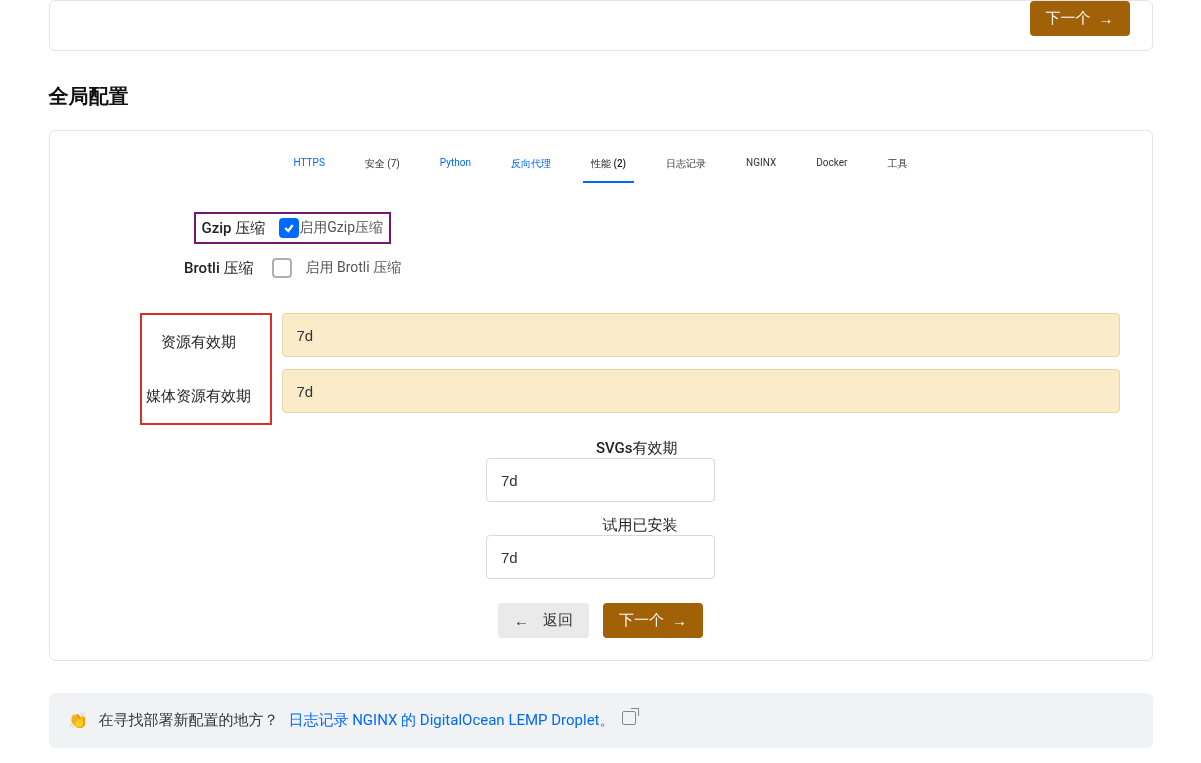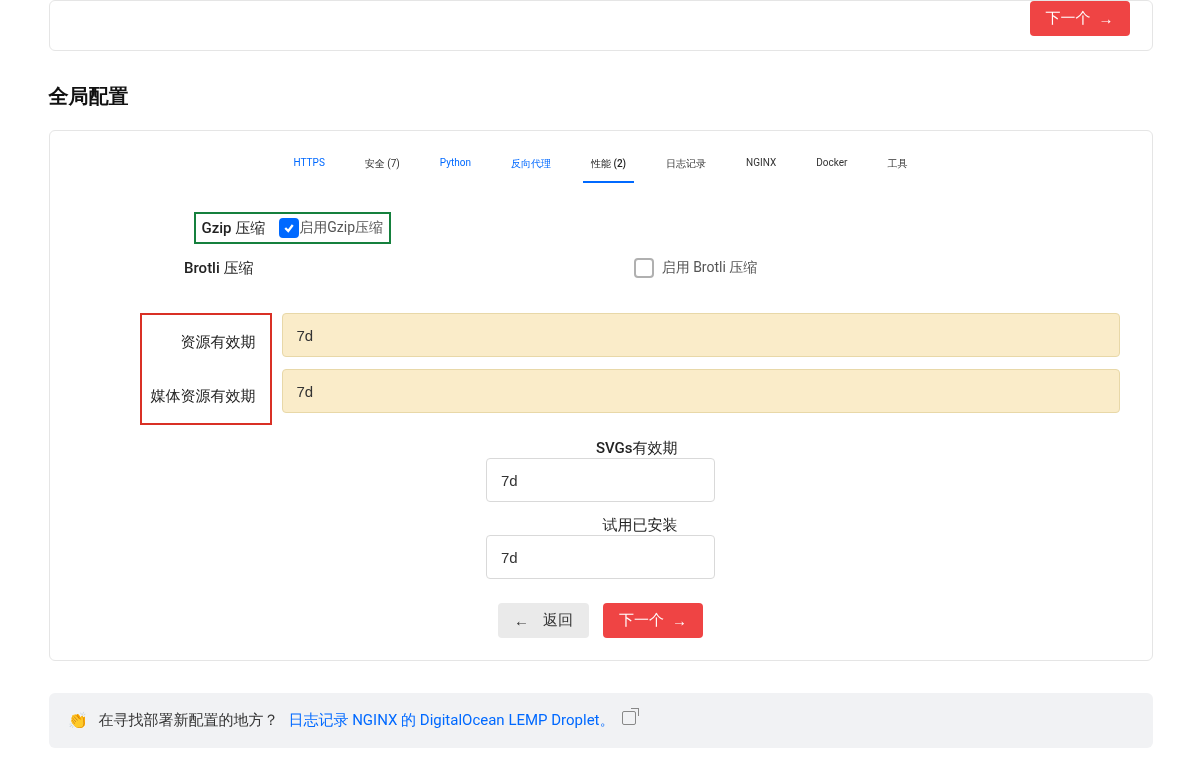--- a/index.html
+++ b/index.html
@@ -36,21 +36,21 @@
       align-items: center;
       gap: 8px;
       padding: 8px 16px;
       border-radius: 4px;
       font-size: 15px;
       font-weight: 500;
       cursor: pointer;
       border: none;
     }
     .btn-primary {
-      background: #ef4444;
+      background: #a16207;
       color: #fff;
     }
     .btn-secondary {
       background: #eaeaea;
       color: #333;
     }
     .btn .arrow-right::after { content: "→"; }
     .btn .arrow-left::before { content: "←"; margin-right:6px; }
     h2.section-title {
       font-size: 20px;
@@ -100,22 +100,21 @@
       text-align: right;
       padding-right: 18px;
       font-size: 15px;
       color: #222;
       font-weight: 500;
     }
     .row .control {
       flex: 1;
       display: flex;
       align-items: center;
-      gap: 8px;
-      justify-content: center;
+      gap: 14px;
     }
     .ck {
       width: 20px; height: 20px;
       border: 2px solid #0069ff;
       border-radius: 4px;
       display: inline-flex;
       align-items: center;
       justify-content: center;
       background: #fff;
       cursor: pointer;
@@ -161,38 +160,38 @@
       width:14px; height:14px; display:inline-block;
       border:1.5px solid #888; border-radius:2px; position:relative; margin-left:4px;
     }
     .promo .ext-icon::after {
       content:""; position:absolute; top:-4px; right:-4px; width:7px; height:7px;
       border-top:1.5px solid #888; border-right:1.5px solid #888;
     }
     .emoji { font-size:16px; }
     .hl-row1 {
       display:flex; align-items:center;
-      border:2px solid #15803d;
+      border:2px solid #701a75;
       padding:4px 6px;
     }
     .hl-row1 .label-inline {
       font-size:15px; font-weight:500; color:#222; padding-right:14px;
     }
     .row-gzip { margin-bottom:14px; justify-content:flex-start; }
     .row-gzip .pad { width: 112px; }
     .label-col-wrap { width:190px; text-align:right; padding-right:18px; }
     .brotli-label { font-size:15px; font-weight:500; color:#222; }
     
     .labels-red {
       border:2px solid #d93025;
       width: 132px;
       margin-left: 58px;
     }
     .row-flex { display:flex; align-items:stretch; margin-bottom:14px; }
-    .left-stack { display:flex; flex-direction:column; }
+    .left-stack { display:flex; flex-direction:column;align-items:center; }
     .left-stack .lab {
       height:54px; display:flex; align-items:center; justify-content:flex-end;
       padding-right:14px; font-size:15px; font-weight:500; color:#222;
     }
     .right-stack { flex:1; display:flex; flex-direction:column; gap:12px; padding-left:10px; }
     .right-stack .txt { height:44px; }
   </style>
 </head>
 <body>
 

